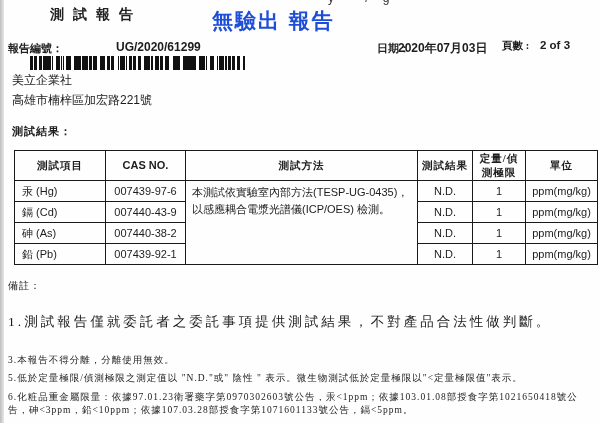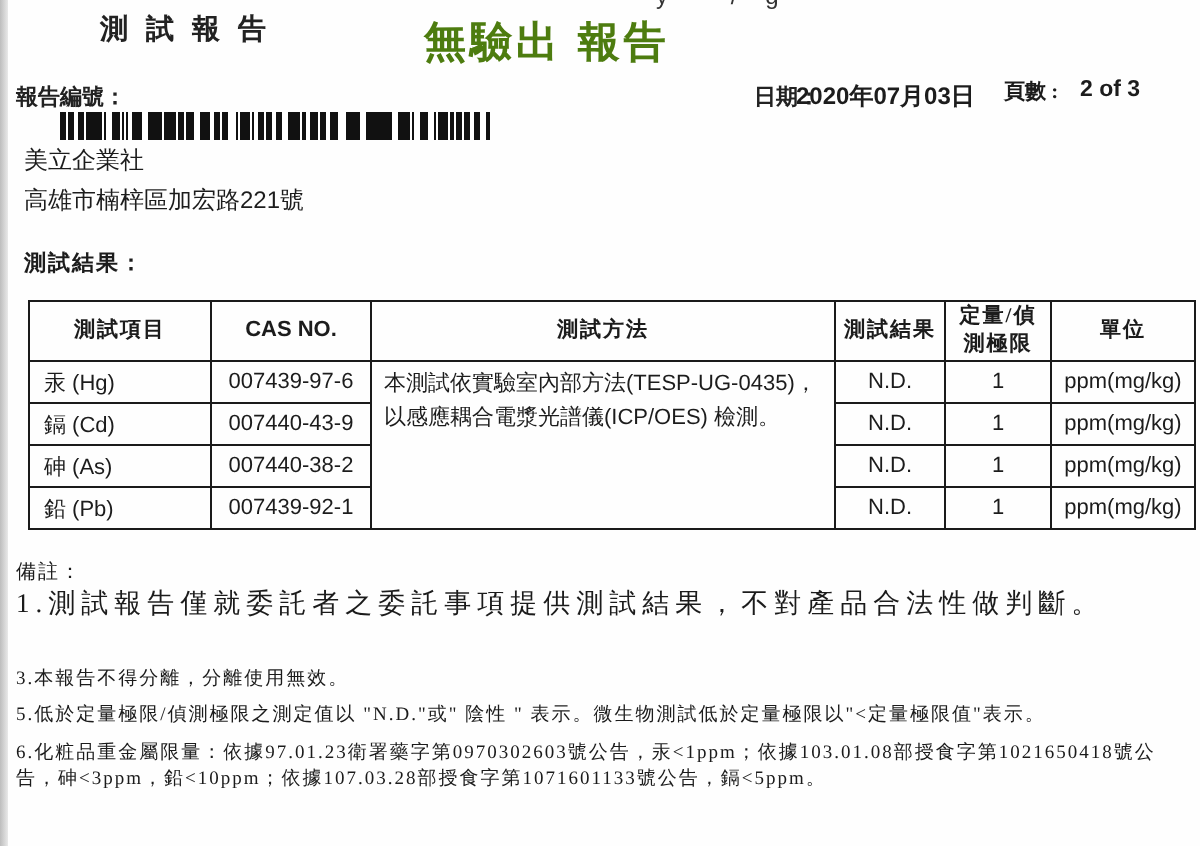--- a/index.html
+++ b/index.html
@@ -43,36 +43,37 @@
     font-family:"Liberation Serif","DejaVu Serif",serif;letter-spacing:1px;line-height:1.25;}
   #results-table th.sans-h{font-family:"Liberation Sans","DejaVu Sans",sans-serif;letter-spacing:0;font-size:11px;}
   #results-table td{height:20px;font-size:11px;text-align:center;}
   #results-table td.item{text-align:left;padding-left:7px;}
   #results-table td.method{text-align:left;vertical-align:top;padding:3px 6px;line-height:1.55;font-size:11px;}
   col.c-item{width:91px;}col.c-cas{width:80px;}col.c-method{width:232px;}
   col.c-result{width:55px;}col.c-limit{width:53px;}col.c-unit{width:72px;}
 
   #notes{left:8px;top:279px;width:588px;}
   .note{font-family:"Liberation Serif","DejaVu Serif",serif;color:#1b1b1b;}
-  #notes-label{font-size:10px;letter-spacing:1px;margin-bottom:0;}
+  #notes-label{font-size:10px;letter-spacing:1px;margin-bottom:20px;}
   .note-big{font-size:13.5px;letter-spacing:3px;margin-bottom:23px;}
   .note-small{font-size:9.5px;letter-spacing:1px;margin-bottom:4.5px;line-height:1.45;}
 </style>
 </head>
 <body>
 
 <div id="page">
 
   <div id="scan-edge" class="abs"></div>
   <div id="scan-artifact" class="abs"><span>y /g</span></div>
 
   <div id="doc-title" class="abs serif">測試報告</div>
-  <div id="stamp" class="abs" style="color: #4d7c0f;">無驗出 報告</div>
+  <div id="stamp" class="abs" style="color: #1d4ed8;">無驗出 報告</div>
 
   <div id="report-no-label" class="abs serif lbl">報告編號：</div>
+  <div id="report-no-value" class="abs">UG/2020/61299</div>
   <div id="date-label" class="abs serif lbl">日期：</div>
   <div id="date-value" class="abs">2020年07月03日</div>
   <div id="page-label" class="abs serif">頁數 :</div>
   <div id="page-value" class="abs">2 of 3</div>
 
   <div id="barcode" class="abs"></div>
 
   <div id="client-name" class="abs">美立企業社</div>
   <div id="client-address" class="abs">高雄市楠梓區加宏路221號</div>
 

